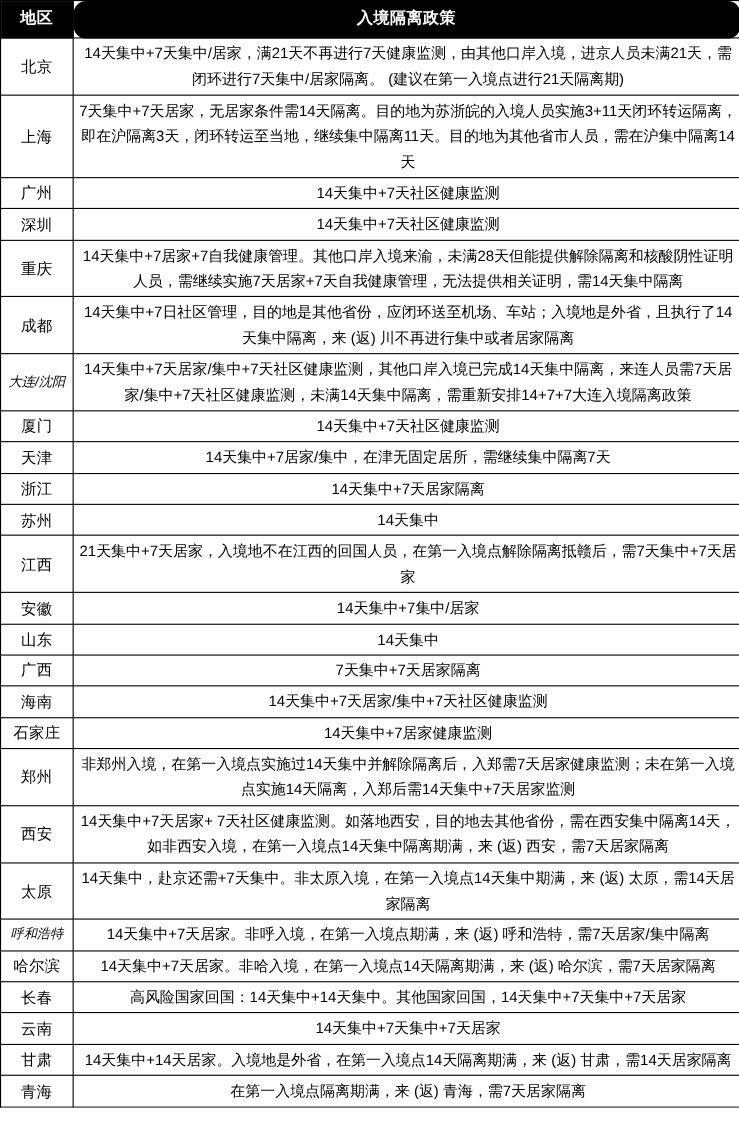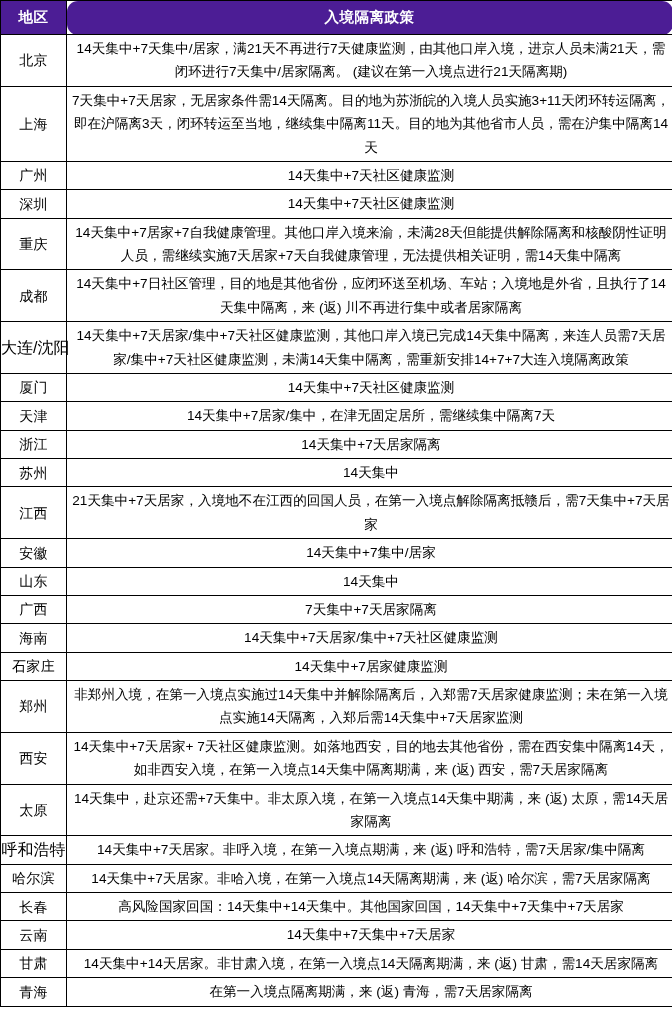--- a/index.html
+++ b/index.html
@@ -20,21 +20,21 @@
   #policy-table col.col-policy { width: 606px; }
 
   #policy-table th,
   #policy-table td {
     border: 1px solid #000000;
     vertical-align: middle;
     box-sizing: border-box;
   }
 
   thead th {
-    background: #4c1d95;
+    background: #000000;
     color: #ffffff;
     font-size: 14.5px;
     font-weight: bold;
     line-height: 1.3;
     height: 34px;
     padding: 2px 16px;
     letter-spacing: 0.5px;
   }
   thead th.head-region {
     text-align: center;
@@ -47,22 +47,23 @@
   tbody td.region-cell {
     text-align: center;
     font-size: 14px;
     color: #000000;
     padding: 2px 0;
     line-height: 1.45;
     letter-spacing: 0.3px;
     white-space: nowrap;
   }
   tbody td.region-cell.tight {
-    font-size: 16px;
+    font-size: 12px;
     letter-spacing: 0;
+    font-style: italic;
   }
   tbody td.policy-cell {
     text-align: center;
     font-size: 13.6px;
     color: #000000;
     padding: 2px 2px 2px 5px;
     line-height: 1.72;
     letter-spacing: 0;
   }
   tbody tr {
@@ -175,20 +176,20 @@
       <tr>
         <td class="region-cell">长春</td>
         <td class="policy-cell">高风险国家回国：14天集中+14天集中。其他国家回国，14天集中+7天集中+7天居家</td>
       </tr>
       <tr>
         <td class="region-cell">云南</td>
         <td class="policy-cell">14天集中+7天集中+7天居家</td>
       </tr>
       <tr>
         <td class="region-cell">甘肃</td>
-        <td class="policy-cell">14天集中+14天居家。非甘肃入境，在第一入境点14天隔离期满，来 (返) 甘肃，需14天居家隔离</td>
+        <td class="policy-cell">14天集中+14天居家。入境地是外省，在第一入境点14天隔离期满，来 (返) 甘肃，需14天居家隔离</td>
       </tr>
       <tr>
         <td class="region-cell">青海</td>
         <td class="policy-cell">在第一入境点隔离期满，来 (返) 青海，需7天居家隔离</td>
       </tr>
     </tbody>
 </table>
 
 </body></html>

